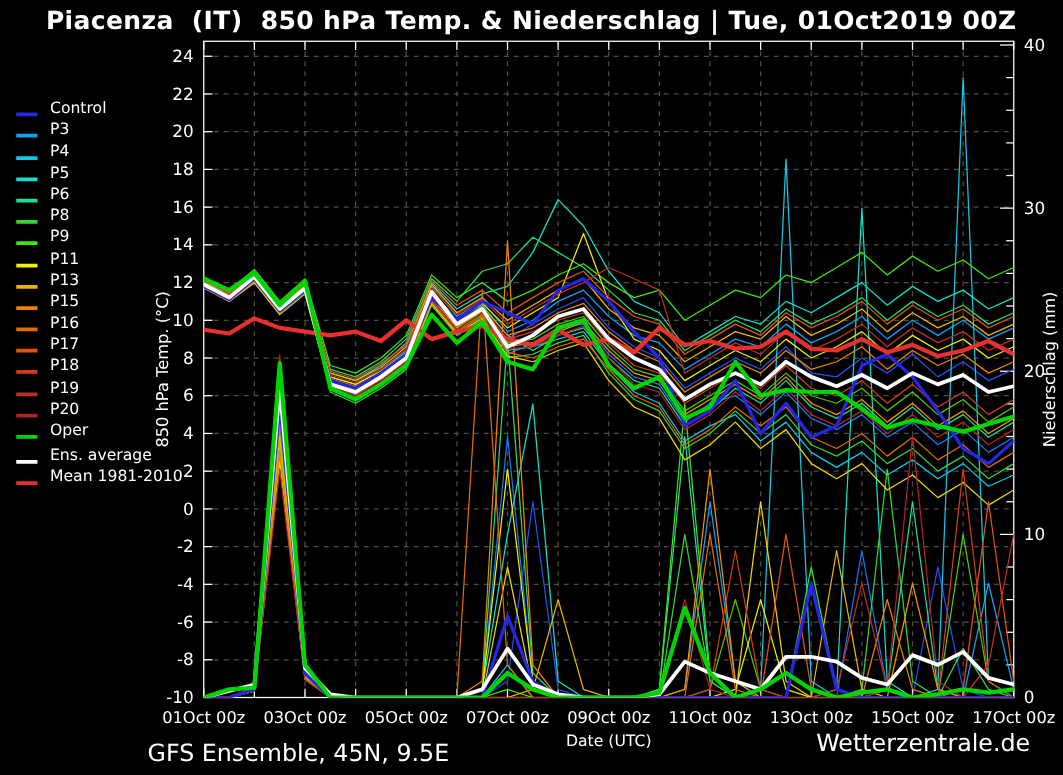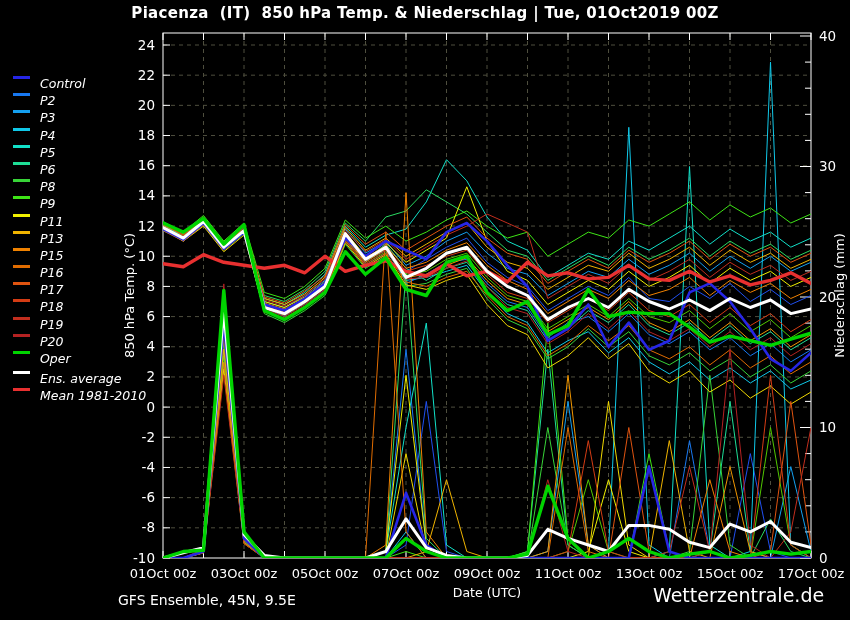--- a/index.html
+++ b/index.html
@@ -1,42 +1,38 @@
 <!DOCTYPE html>
 <html><head>
 <meta charset="utf-8">
 <style>
   html,body{margin:0;padding:0;background:#000;}
   body{width:850px;height:620px;position:relative;overflow:hidden;
        font-family:"DejaVu Sans","Liberation Sans",sans-serif;color:#fff;}
   .abs{position:absolute;}
-  #title{top:4px;left:0;width:850px;text-align:center;font-size:15px;font-weight:bold;
+  #title{top:4px;left:0;width:850px;text-align:center;font-size:20px;font-weight:bold;
          letter-spacing:.3px;white-space:pre;}
   #legend{top:76px;left:13px;}
-  .lg-row{display:flex;align-items:flex-start;height:17.2px;font-style:italic;}
+  .lg-row{display:flex;align-items:flex-end;height:17.2px;}
   .lg-row.gap{margin-top:3px;}
   .lg-swatch{width:17px;height:3px;margin-right:10px;flex:0 0 auto;}
   .lg-label{font-size:12.5px;white-space:nowrap;}
   #chart-svg{top:0;left:0;}
-  #footer-left{top:592px;left:118px;font-size:14px;}
+  #footer-left{top:592px;left:118px;font-size:19px;}
   #footer-right{top:584px;left:653px;font-size:19px;}
 </style>
 </head>
 <body>
 
 <div id="title" class="abs">Piacenza  (IT)  850 hPa Temp. &amp; Niederschlag | Tue, 01Oct2019 00Z</div>
 
 <div id="legend" class="abs">
     <div class="lg-row">
       <span class="lg-swatch" style="background: rgb(38, 38, 230);"></span>
       <span class="lg-label">Control</span>
-    </div>
-    <div class="lg-row">
-      <span class="lg-swatch" style="background: rgb(24, 120, 240);"></span>
-      <span class="lg-label">P2</span>
     </div>
     <div class="lg-row">
       <span class="lg-swatch" style="background: rgb(20, 160, 240);"></span>
       <span class="lg-label">P3</span>
     </div>
     <div class="lg-row">
       <span class="lg-swatch" style="background: rgb(16, 200, 232);"></span>
       <span class="lg-label">P4</span>
     </div>
     <div class="lg-row">

